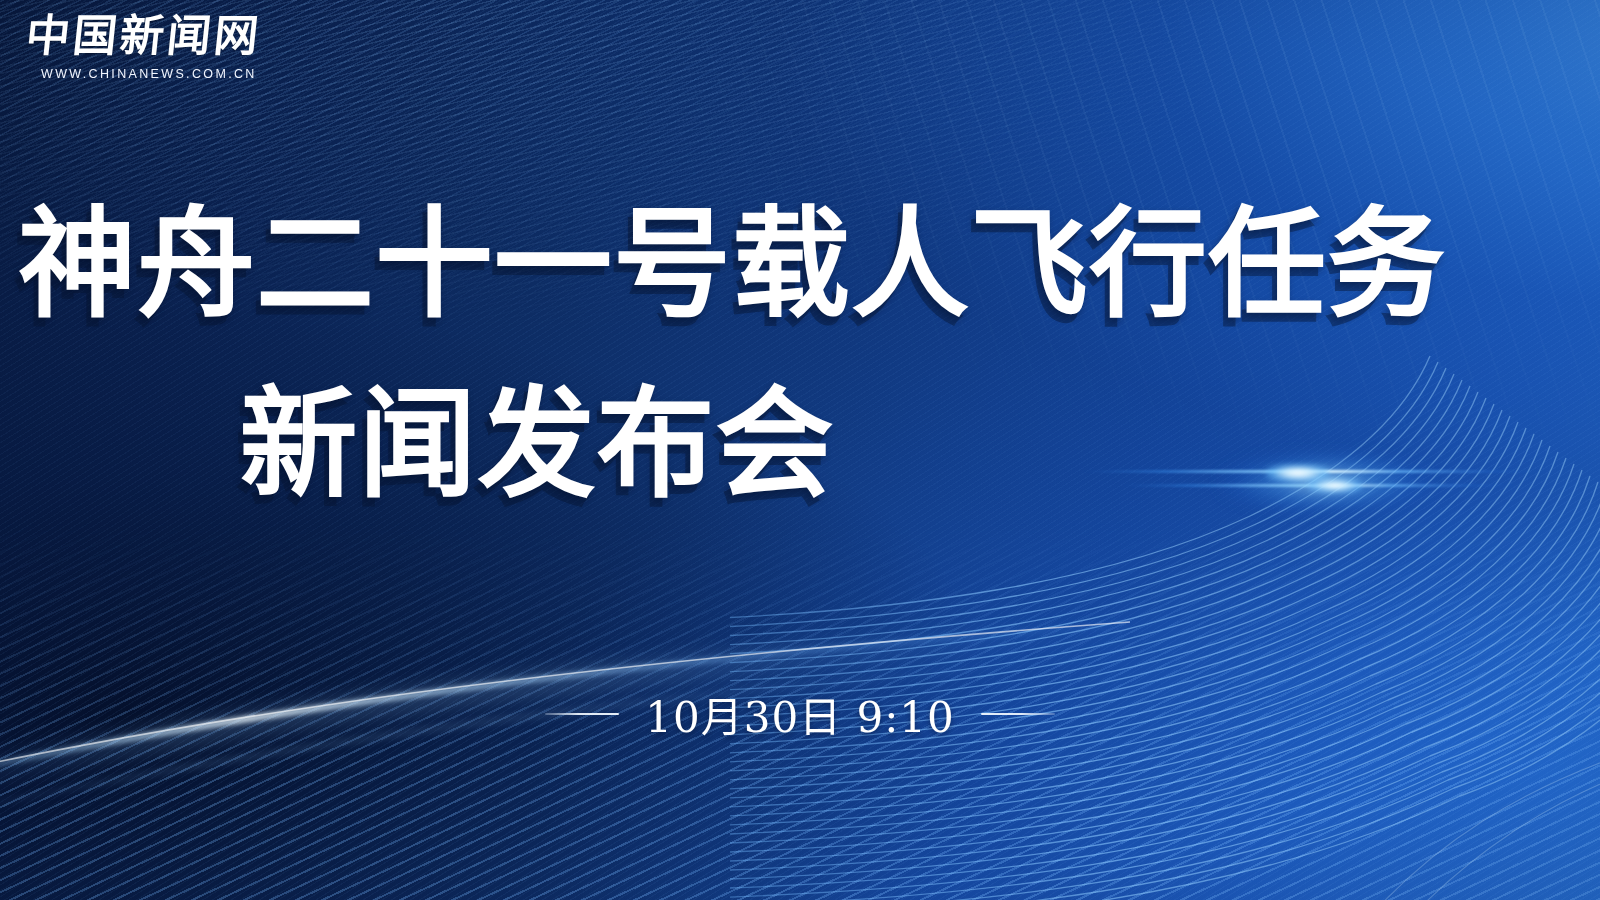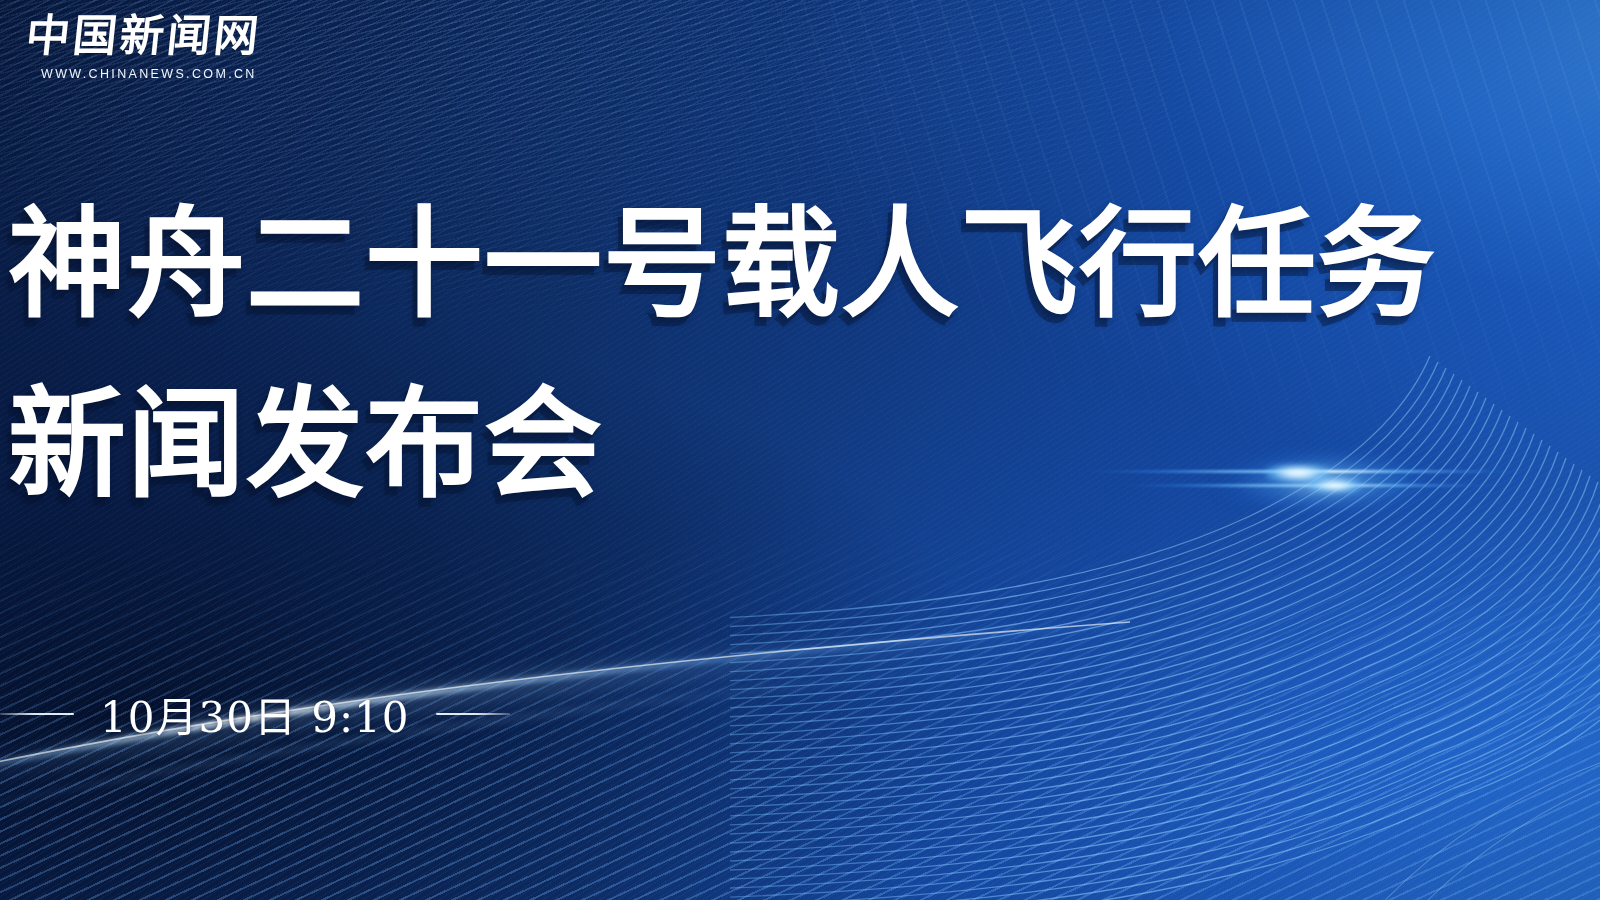--- a/index.html
+++ b/index.html
@@ -232,24 +232,25 @@
     font-size: 12.5px;
     font-weight: 400;
     letter-spacing: 2.35px;
     color: #f2f6ff;
     white-space: nowrap;
   }
 
   
   .title-block {
     position: absolute;
-    left: 8px;
+    left: 0;
     top: 205px;
     width: 1464px;
     z-index: 5;
+    text-align: center;
   }
   .title-line {
     font-family: "DejaVu Sans", "Liberation Sans", sans-serif;
     font-weight: 700;
     color: #ffffff;
     white-space: nowrap;
     line-height: 1;
     text-shadow:
       -5px 9px 0 rgba(5,18,48,0.42),
       -2px 4px 7px rgba(3,12,36,0.40);
@@ -269,20 +270,21 @@
 
   
   .date-row {
     position: absolute;
     left: 0;
     top: 683px;
     width: 1600px;
     z-index: 5;
     display: flex;
     align-items: center;
+    justify-content: center;
     gap: 26px;
   }
   .date-rule {
     width: 74px;
     height: 2px;
     background: linear-gradient(to right,
       rgba(230,240,255,.25) 0%,
       rgba(240,248,255,.92) 45%,
       rgba(240,248,255,.95) 100%);
     border-radius: 2px;

